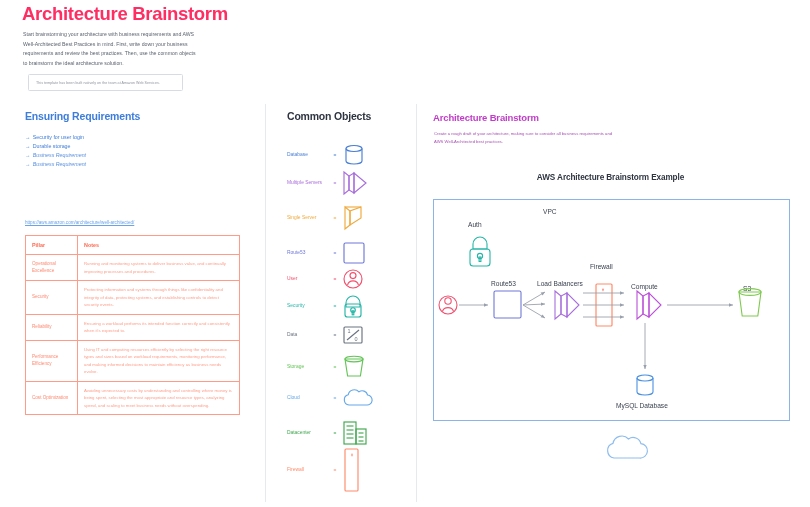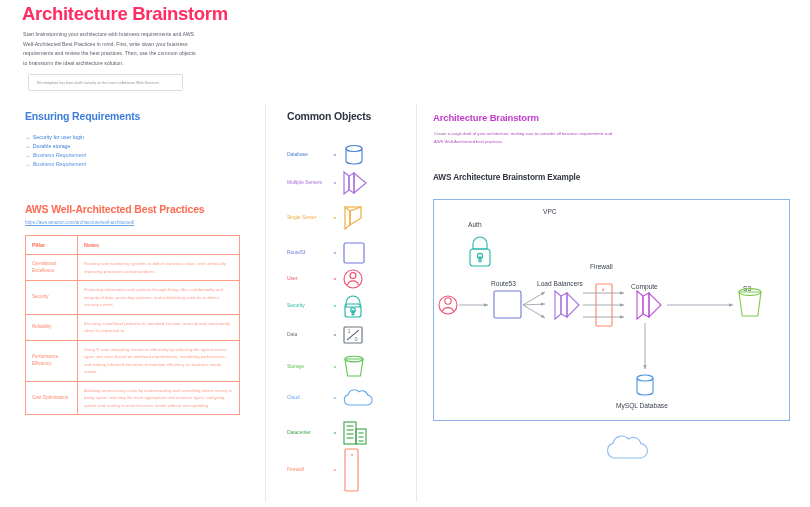--- a/index.html
+++ b/index.html
@@ -102,20 +102,21 @@
   .sec-title-purple {
     position: absolute; left: 433px; top: 112px;
     font-size: 9.5px; font-weight: bold; color: #c23bc9; letter-spacing: -0.15px;
   }
   .brainstorm-desc {
     position: absolute; left: 434px; top: 130px; width: 180px;
     font-size: 4.2px; line-height: 1.95; color: #a84fb5;
   }
   .diagram-title {
     position: absolute; left: 433px; top: 173px; width: 355px;
+    text-align: center;
     font-size: 8.2px; font-weight: bold; color: #2e3440; letter-spacing: -0.1px;
   }
   .vpc-box {
     position: absolute; left: 433px; top: 199px;
     width: 357px; height: 222px;
     border: 1px solid #8db4e8;
   }
   .dlabel {
     position: absolute; font-size: 6.6px; color: #3b4250; white-space: nowrap;
   }
@@ -138,21 +139,20 @@
   <div class="divider d2"></div>
 
   <div class="sec-title-blue">Ensuring Requirements</div>
   <ul class="req-list" id="req-list">
       <li><span class="arw">→</span><span>Security for user login</span></li>
       <li><span class="arw">→</span><span>Durable storage</span></li>
       <li class="ph"><span class="arw">→</span><span>Business Requirement</span></li>
       <li class="ph"><span class="arw">→</span><span>Business Requirement</span></li>
     </ul>
 
-  <div class="sec-title-red">AWS Well-Architected Best Practices</div>
   <a class="wa-link" href="#">https://aws.amazon.com/architecture/well-architected/</a>
 
   <table class="wa-table">
     <thead>
       <tr>
         <th>Pillar</th>
         <th>Notes</th>
       </tr>
     </thead>
     <tbody id="wa-body">

